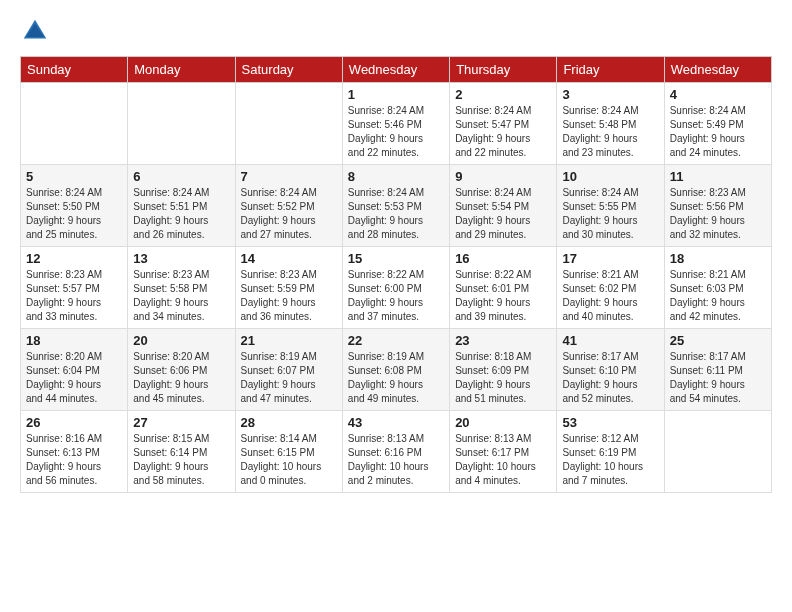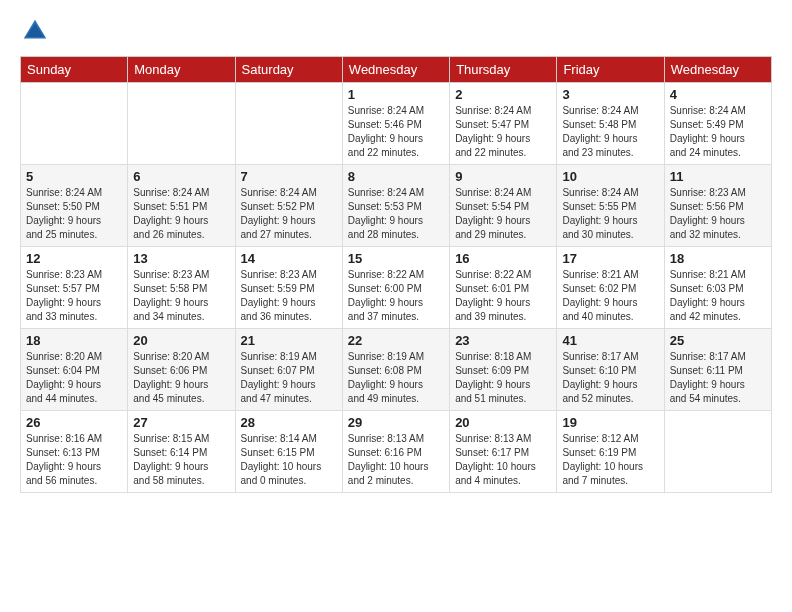--- a/index.html
+++ b/index.html
@@ -248,28 +248,28 @@
           </td>
           <td>
             <span class="day-number">27</span>
             <div class="day-info">Sunrise: 8:15 AM<br>Sunset: 6:14 PM<br>Daylight: 9 hours<br>and 58 minutes.</div>
           </td>
           <td>
             <span class="day-number">28</span>
             <div class="day-info">Sunrise: 8:14 AM<br>Sunset: 6:15 PM<br>Daylight: 10 hours<br>and 0 minutes.</div>
           </td>
           <td>
-            <span class="day-number">29</span>
+            <span class="day-number">43</span>
             <div class="day-info">Sunrise: 8:13 AM<br>Sunset: 6:16 PM<br>Daylight: 10 hours<br>and 2 minutes.</div>
           </td>
           <td>
             <span class="day-number">20</span>
             <div class="day-info">Sunrise: 8:13 AM<br>Sunset: 6:17 PM<br>Daylight: 10 hours<br>and 4 minutes.</div>
           </td>
           <td>
-            <span class="day-number">19</span>
+            <span class="day-number">53</span>
             <div class="day-info">Sunrise: 8:12 AM<br>Sunset: 6:19 PM<br>Daylight: 10 hours<br>and 7 minutes.</div>
           </td>
           <td class="empty-cell"></td>
         </tr>
       </tbody>
   </table>
 </div>
 
 </body></html>

